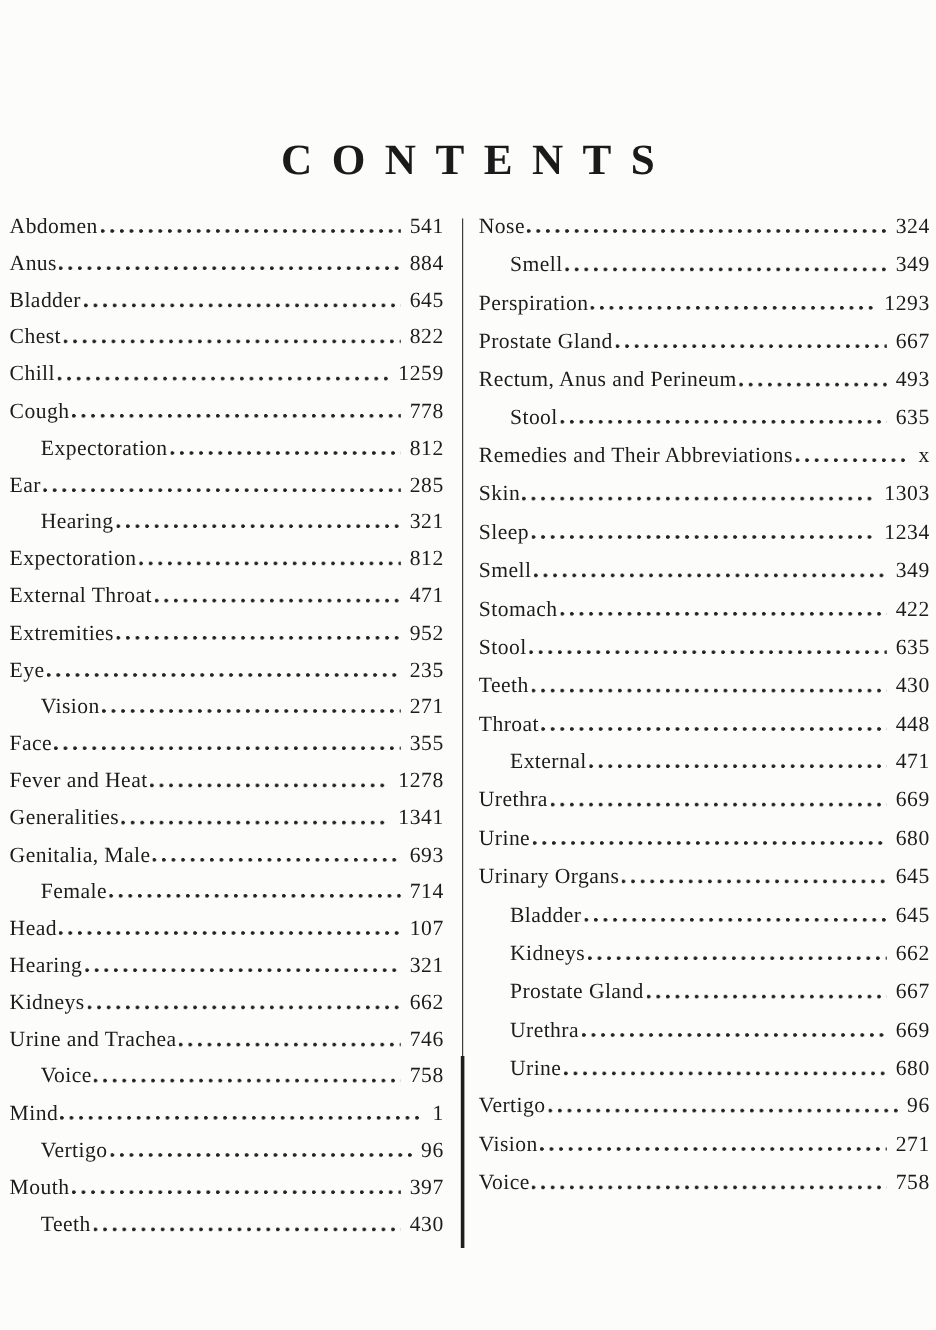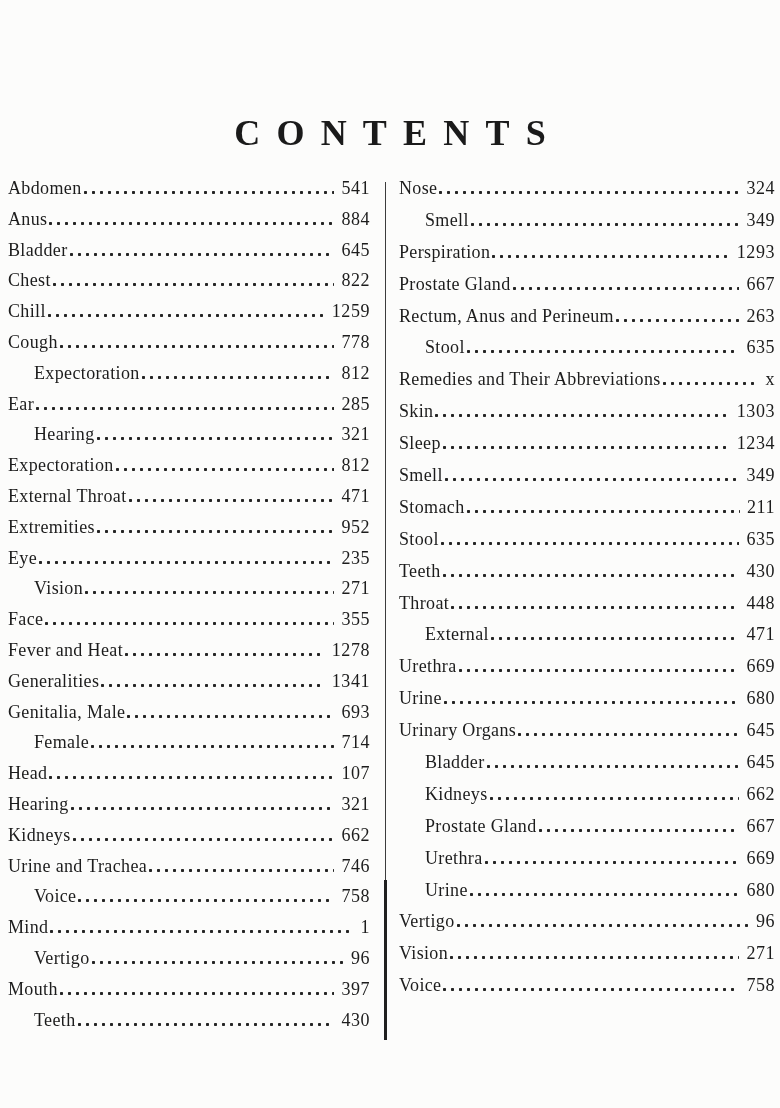--- a/index.html
+++ b/index.html
@@ -256,21 +256,21 @@
           <span class="pagenum">1293</span>
         </div>
         <div class="row">
           <span class="label">Prostate Gland</span>
           <span class="leader"></span>
           <span class="pagenum">667</span>
         </div>
         <div class="row">
           <span class="label">Rectum, Anus and Perineum</span>
           <span class="leader"></span>
-          <span class="pagenum">263</span>
+          <span class="pagenum">493</span>
         </div>
         <div class="row indent">
           <span class="label">Stool</span>
           <span class="leader"></span>
           <span class="pagenum">635</span>
         </div>
         <div class="row">
           <span class="label">Remedies and Their Abbreviations</span>
           <span class="leader"></span>
           <span class="pagenum">x</span>
@@ -286,21 +286,21 @@
           <span class="pagenum">1234</span>
         </div>
         <div class="row">
           <span class="label">Smell</span>
           <span class="leader"></span>
           <span class="pagenum">349</span>
         </div>
         <div class="row">
           <span class="label">Stomach</span>
           <span class="leader"></span>
-          <span class="pagenum">211</span>
+          <span class="pagenum">422</span>
         </div>
         <div class="row">
           <span class="label">Stool</span>
           <span class="leader"></span>
           <span class="pagenum">635</span>
         </div>
         <div class="row">
           <span class="label">Teeth</span>
           <span class="leader"></span>
           <span class="pagenum">430</span>

